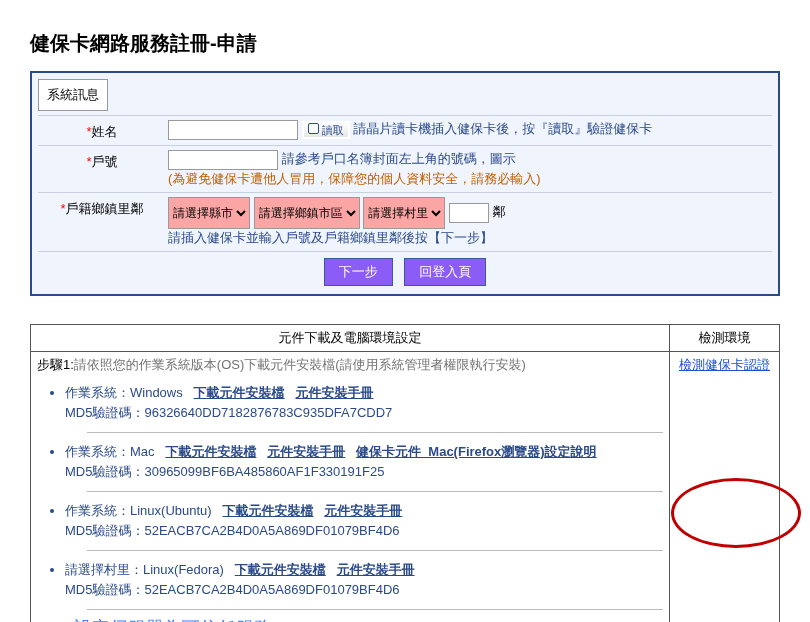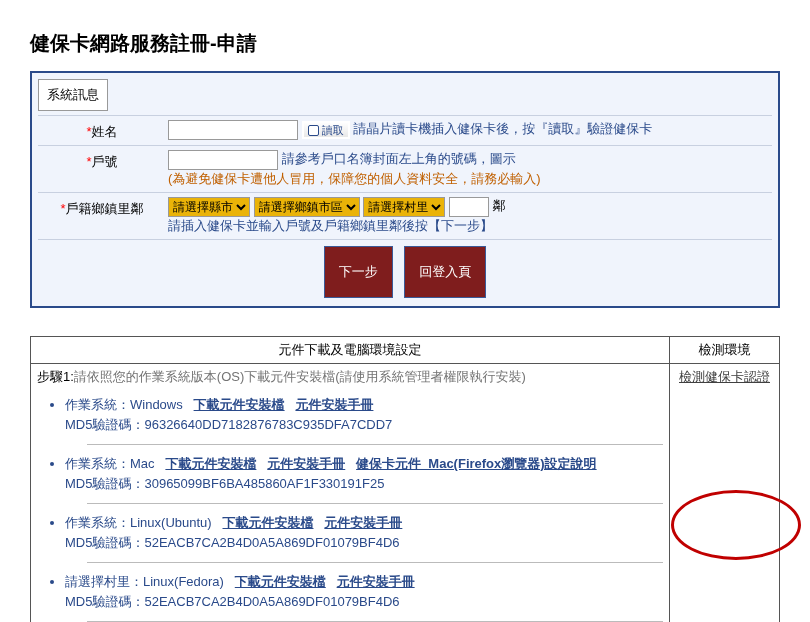--- a/index.html
+++ b/index.html
@@ -47,21 +47,20 @@
   .txt-input {
     border: 1px solid #999;
     background: #fff;
     height: 20px;
     padding: 1px 3px;
     font-size: 13px;
     vertical-align: middle;
   }
   .read-btn {
     display: inline-flex;
-    align-items: center;
     gap: 3px;
     border: 2px solid #fff;
     background: linear-gradient(#fefefe,#e8e8e8);
     padding: 0 4px;
     height: 18px;
     font-size: 11px;
     color: #2a4a8a;
     vertical-align: middle;
     cursor: pointer;
   }
@@ -69,35 +68,35 @@
     width: 11px; height: 11px;
     background: #fff;
     border: 1px solid #2a4a8a;
     border-radius: 2px;
     display: inline-block;
   }
   .hint { color: #2a4a8a; }
   .warn { color: #c06000; }
   select.sel {
     border: 1px solid #999;
-    background: #eab308;
-    height: 20px;
+    background: #fca5a5;
+    height: 32px;
     font-size: 12px;
     vertical-align: middle;
   }
   .btn-row {
     text-align: center;
     border-top: 1px solid #c8d0e0;
     padding: 6px 0 2px;
   }
   .main-btn {
     display: inline-block;
-    background: #7f1d1d;
+    background: #8b5cf6;
     color: #fff;
-    padding: 16px 14px;
+    padding: 4px 14px;
     margin: 0 4px;
     border: 1px solid #3a5a98;
     font-size: 13px;
     cursor: pointer;
   }
 
   .dl-table {
     width: 100%;
     border-collapse: collapse;
     margin-top: 28px;
@@ -116,21 +115,21 @@
   ul.os-list { margin: 6px 0 6px 28px; padding: 0; }
   ul.os-list > li {
     margin: 10px 0;
     color: #2a4a8a;
   }
   ul.os-list .os-name { color: #2a4a8a; }
   ul.os-list a.ulink { color: #2a4a8a; text-decoration: underline; font-weight: bold; }
   ul.os-list .md5 { color: #2a4a8a; display: block; margin-top: 2px; }
   hr.sep { border: none; border-top: 1px solid #bbb; margin: 6px 0 6px 22px; }
   .detect-cell { text-align: center; vertical-align: middle; position: relative; }
-  .detect-link { color: #404040; text-decoration: underline; margin-top: 24px; }
+  .detect-link { color: #1d4ed8; text-decoration: underline; margin-top: 24px; }
   .ring {
     position: absolute;
     border: 3px solid #c00000;
     border-radius: 50%;
     width: 130px; height: 70px;
     top: 126px; right: -22px;
     pointer-events: none;
   }
   .step2 a { color: #3b82f6; text-decoration: underline; font-size: 18px; margin-top: 16px; }
 </style>

